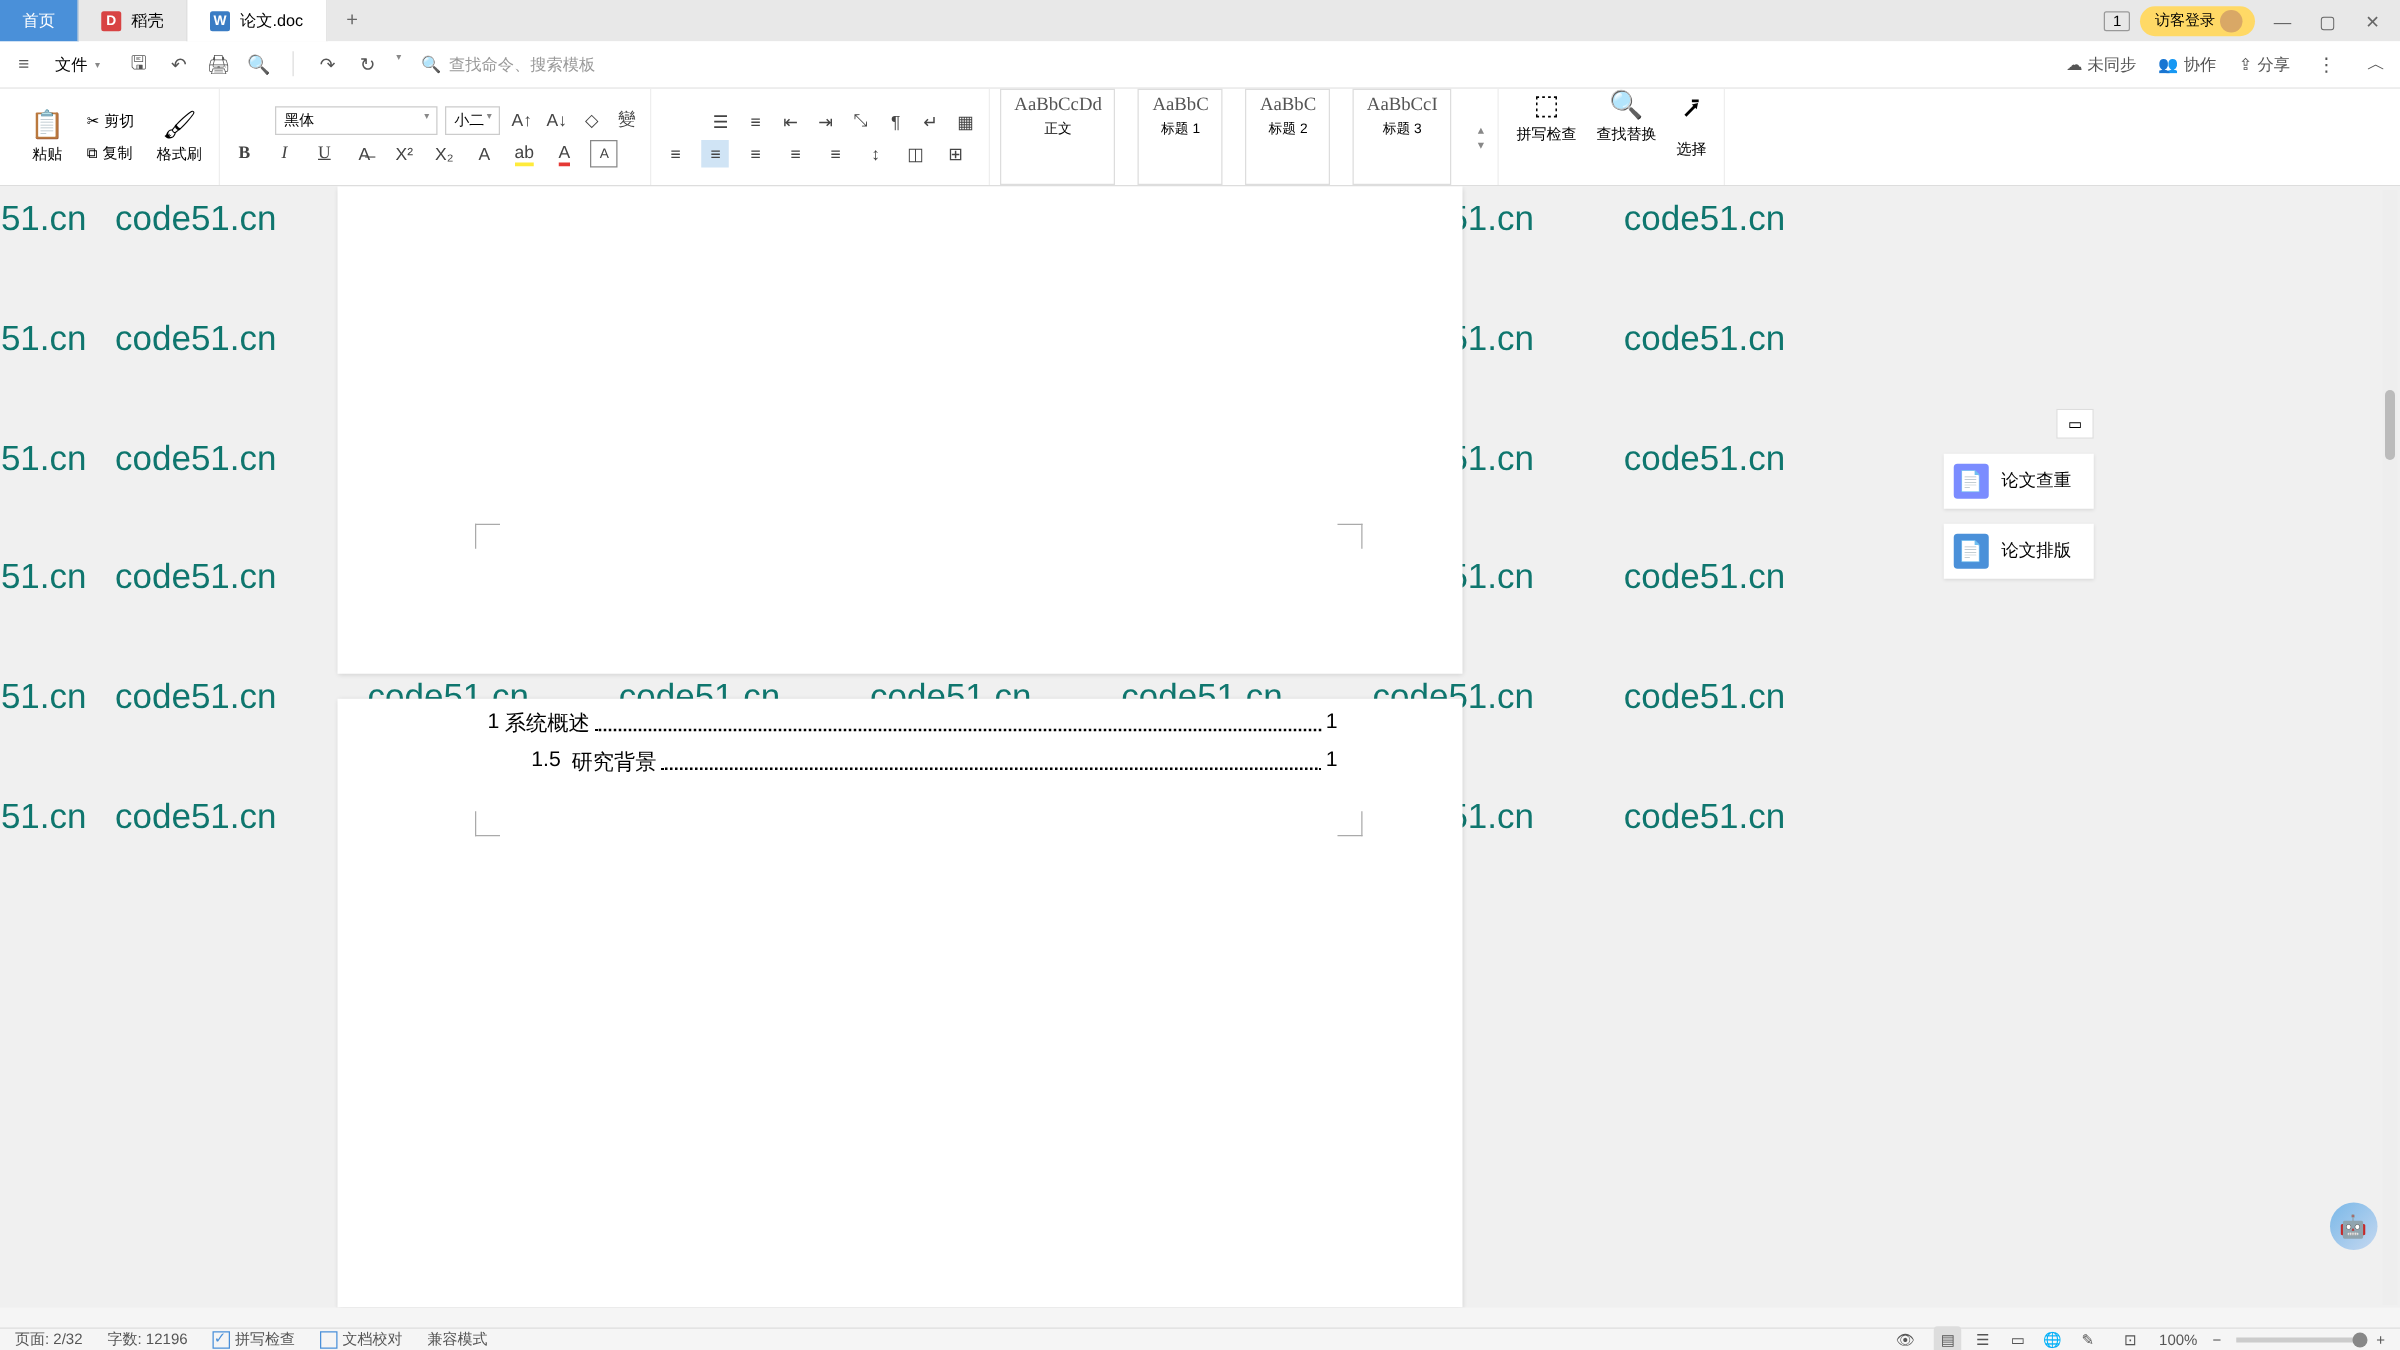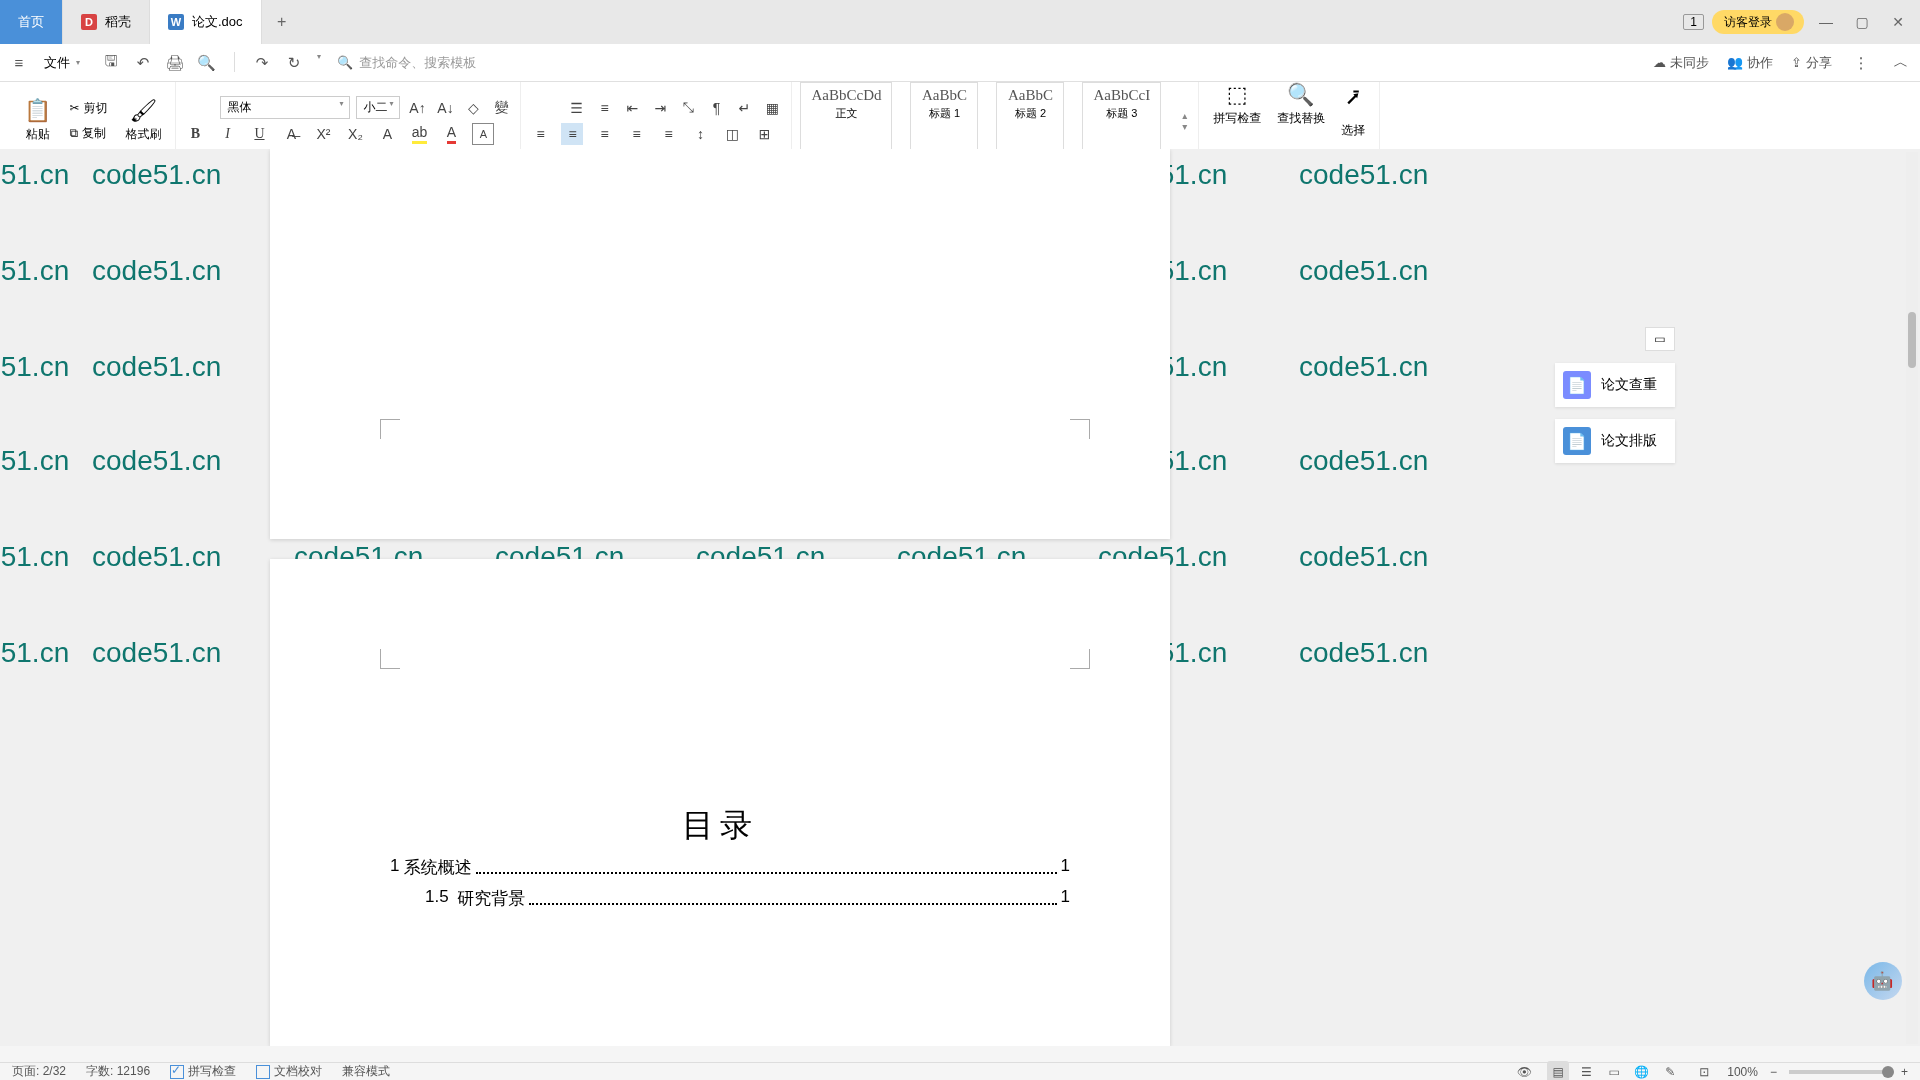--- a/index.html
+++ b/index.html
@@ -1,19 +1,19 @@
 <!DOCTYPE html>
 <html><head>
 <meta charset="utf-8">
 <style>
 * { margin: 0; padding: 0; box-sizing: border-box; font-family: "Microsoft YaHei", sans-serif; }
 body { background: #f5f5f5; overflow: hidden; width: 1920px; height: 1080px; position: relative; }
 
 
-.titlebar { height: 44px; background: #e8e8e8; display: flex; align-items: stretch; }
+.titlebar { height: 33px; background: #e8e8e8; display: flex; align-items: stretch; }
 .tab { padding: 0 18px; display: flex; align-items: center; gap: 8px; font-size: 13px; cursor: pointer; border-right: 1px solid #ddd; }
 .tab.home { background: #4a90d9; color: #fff; }
 .tab.active-doc { background: #fff; }
 .tab-icon { width: 16px; height: 16px; display: inline-block; }
 .tab-icon.d { background: #d84343; border-radius: 2px; color: #fff; font-size: 11px; font-weight: bold; text-align: center; line-height: 16px; }
 .tab-icon.w { background: #3a7cc4; border-radius: 2px; color: #fff; font-size: 11px; font-weight: bold; text-align: center; line-height: 16px; }
 .add-tab { width: 40px; display: flex; align-items: center; justify-content: center; font-size: 16px; color: #666; }
 .titlebar-right { margin-left: auto; display: flex; align-items: center; gap: 8px; padding-right: 8px; }
 .badge-1 { border: 1px solid #999; padding: 0 6px; font-size: 12px; border-radius: 2px; }
 .login-btn { background: #ffd966; border-radius: 14px; padding: 3px 10px 3px 12px; font-size: 12px; display: flex; align-items: center; gap: 4px; }
@@ -31,21 +31,21 @@
 .tabs-nav { display: flex; align-items: center; gap: 0; margin-left: 14px; }
 .nav-tab { padding: 6px 16px; font-size: 13px; color: #333; border-radius: 14px; }
 .nav-tab.active { background: #4a90d9; color: #fff; }
 .search-box { margin-left: 14px; display: flex; align-items: center; gap: 6px; color: #999; font-size: 13px; }
 .menubar-right { margin-left: auto; display: flex; align-items: center; gap: 18px; font-size: 13px; color: #555; }
 .mr-item { display: flex; align-items: center; gap: 4px; }
 
 
 .ribbon { height: 78px; background: #fff; display: flex; align-items: center; padding: 0 10px; border-bottom: 1px solid #ddd; }
 .ribbon-group { display: flex; flex-direction: column; justify-content: center; gap: 4px; padding: 0 8px; height: 100%; border-right: 1px solid #eee; }
-.rg-row { display: flex; align-items: center; gap: 6px; padding-left: 36px; }
+.rg-row { display: flex; gap: 6px; padding-left: 36px; }
 .rg-row2 { display: flex; align-items: center; gap: 10px; }
 .big-btn { display: flex; flex-direction: column; align-items: center; gap: 2px; font-size: 12px; padding: 0 6px; }
 .big-icon { font-size: 22px; }
 .small-btn { display: flex; align-items: center; gap: 4px; font-size: 12px; padding: 2px 4px; }
 .font-sel { border: 1px solid #ccc; padding: 2px 6px; font-size: 12px; width: 130px; display: flex; justify-content: space-between; }
 .size-sel { border: 1px solid #ccc; padding: 2px 6px; font-size: 12px; width: 44px; display: flex; justify-content: space-between; }
 .fmt-btn { width: 22px; height: 22px; display: flex; align-items: center; justify-content: center; font-size: 14px; color: #444; }
 .b { font-weight: bold; font-family: serif; }
 .i { font-style: italic; font-family: serif; }
 .u { text-decoration: underline; font-family: serif; }
@@ -332,21 +332,20 @@
   <div class="page page1">
     <div class="corner tl" style="left:110px;bottom:100px"></div>
     <div class="corner tr" style="right:80px;bottom:100px"></div>
   </div>
 
   <div class="page-gap-text">code51. cn-源码乐园盗图必究</div>
 
   <div class="page page2">
     <div class="corner tl" style="left:110px;top:90px;border-top:none;border-bottom:1px solid #aaa"></div>
     <div class="corner tr" style="right:80px;top:90px;border-top:none;border-bottom:1px solid #aaa"></div>
-    <div class="toc-title">目录</div>
     <div class="toc-line">
       <span>1</span>&nbsp;
       <span>系统概述</span>
       <span class="dots"></span>
       <span>1</span>
     </div>
     <div class="toc-line indent">
       <span>1.5</span>&nbsp;&nbsp;
       <span>研究背景</span>
       <span class="dots"></span>

